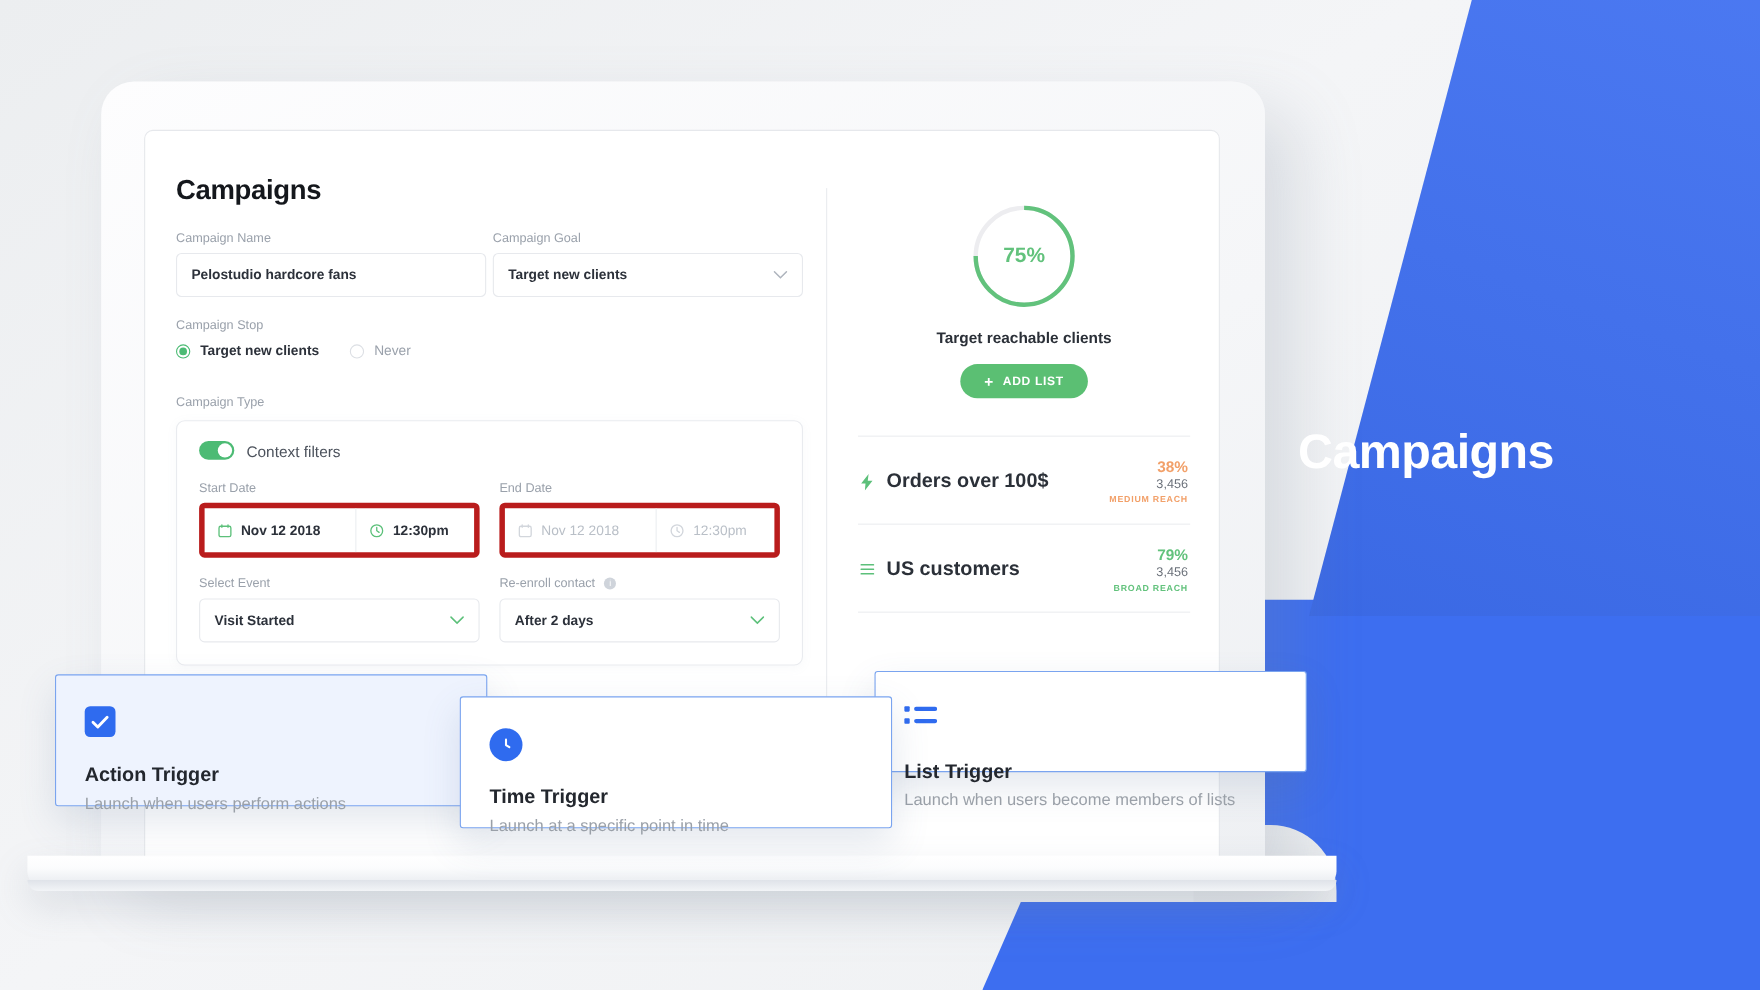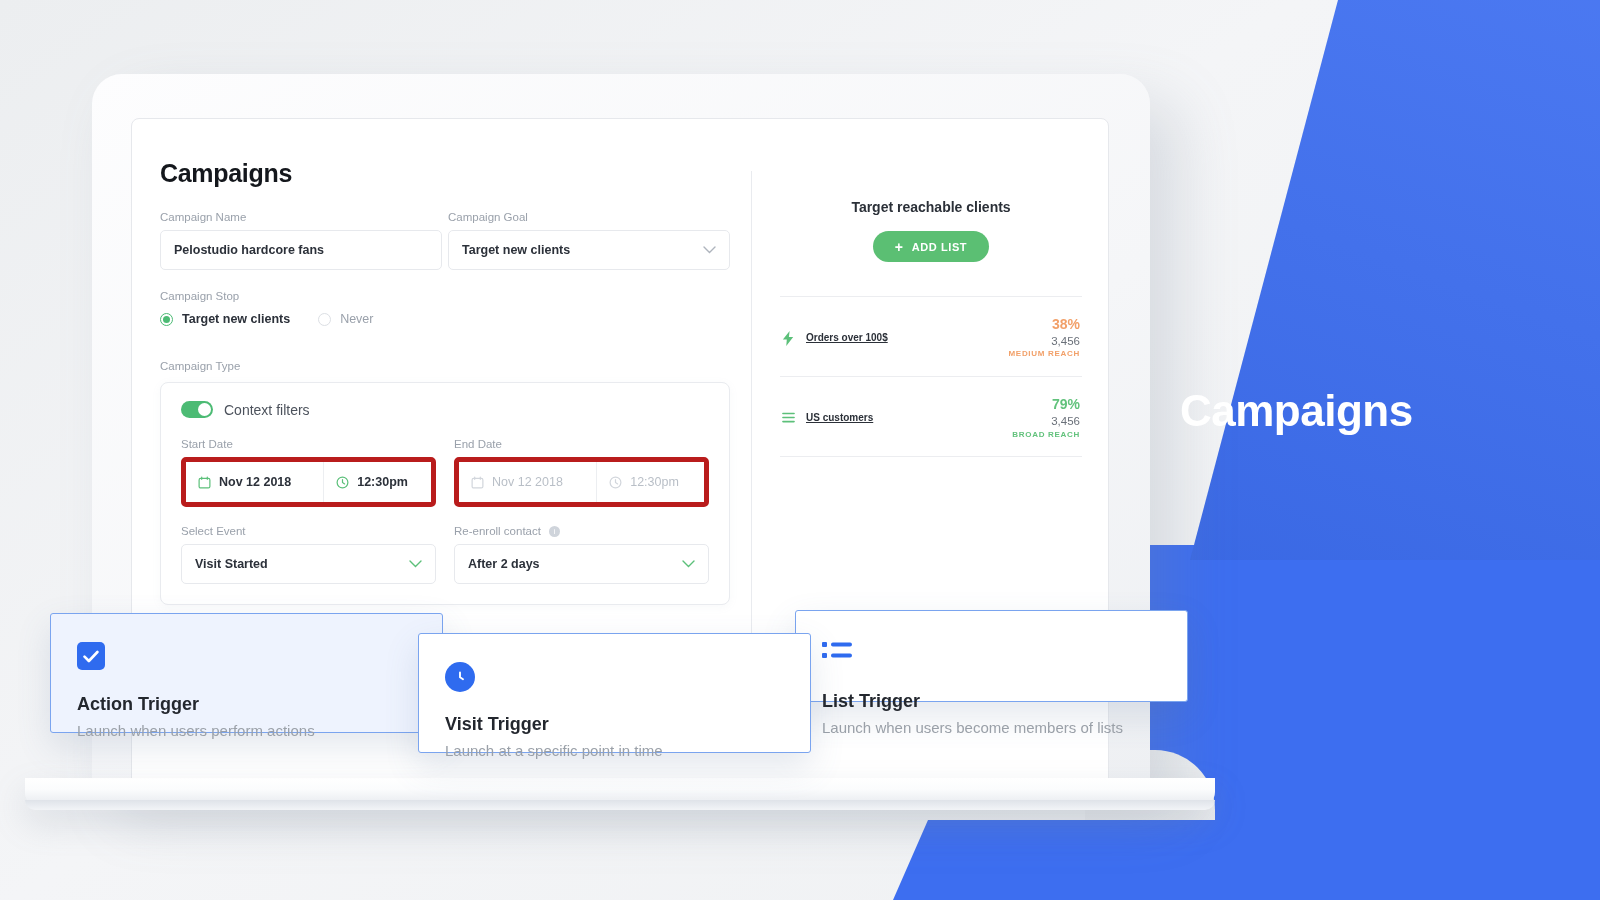--- a/index.html
+++ b/index.html
@@ -168,21 +168,21 @@
   }
   .add-list .plus { font-size:14px; font-weight:bold; }
 
   .reach-list { margin-top:34px; }
   .reach-row {
     display:flex; align-items:center; justify-content:space-between;
     border-top:1px solid #ecedf0; padding:18px 2px 16px 2px;
   }
   .reach-row:last-child { border-bottom:1px solid #ecedf0; }
   .reach-left { display:flex; align-items:center; gap:11px; }
-  .reach-name { font-size:10px; font-weight:bold; color:#2b3038;text-decoration:underline; }
+  .reach-name { font-size:18px; font-weight:bold; color:#2b3038; }
   .reach-right { text-align:right; line-height:1.35; }
   .reach-pct { font-size:14px; font-weight:bold; }
   .reach-count { font-size:11.5px; color:#6a7079; }
   .reach-tag { font-size:8px; font-weight:bold; letter-spacing:.7px; }
 
   
   .trigger-card {
     position:absolute; border:1px solid #7aa4ef; border-radius:3px;
     display:flex; align-items:flex-start; gap:22px;
     padding:24px 26px;
@@ -354,20 +354,29 @@
               </span>
             </div>
           </div>
         </div>
 
       </div>
     </div>
 
     <div class="right-panel">
 
+      <div class="donut-wrap">
+        <div class="donut">
+          <svg width="100" height="100" viewBox="0 0 100 100">
+            <circle cx="50" cy="50" r="44" fill="none" stroke="#ededf0" stroke-width="4"></circle>
+            <circle cx="50" cy="50" r="44" fill="none" stroke="#62c27c" stroke-width="4" stroke-dasharray="207.3 69.1" stroke-linecap="butt" transform="rotate(-90 50 50)"></circle>
+          </svg>
+          <div class="donut-text">75%</div>
+        </div>
+      </div>
 
       <div class="total-label">Target reachable clients</div>
 
       <div class="add-list-wrap">
         <button class="add-list">
           <span class="plus">+</span>
           <span>ADD LIST</span>
         </button>
       </div>
 
@@ -430,21 +439,21 @@
 
 <div class="trigger-card" id="card-time">
   <div class="tc-icon">
     <span class="clock-circle">
       <svg width="16" height="16" viewBox="0 0 16 16">
           <path d="M8 3.4V8.3l3 2" stroke="#fff" stroke-width="1.9" fill="none" stroke-linecap="round" stroke-linejoin="round"></path>
         </svg>
     </span>
   </div>
   <div>
-    <div class="tc-title">Visit Trigger</div>
+    <div class="tc-title">Time Trigger</div>
     <div class="tc-desc">Launch at a specific point in time</div>
   </div>
 </div>
 
 <div class="trigger-card" id="card-list">
   <div class="tc-icon">
     <span>
       <svg width="30" height="24" viewBox="0 0 30 24">
         <rect x="0" y="3" width="5" height="5" rx="1" fill="#2f6bef"></rect>
         <rect x="0" y="14" width="5" height="5" rx="1" fill="#2f6bef"></rect>

